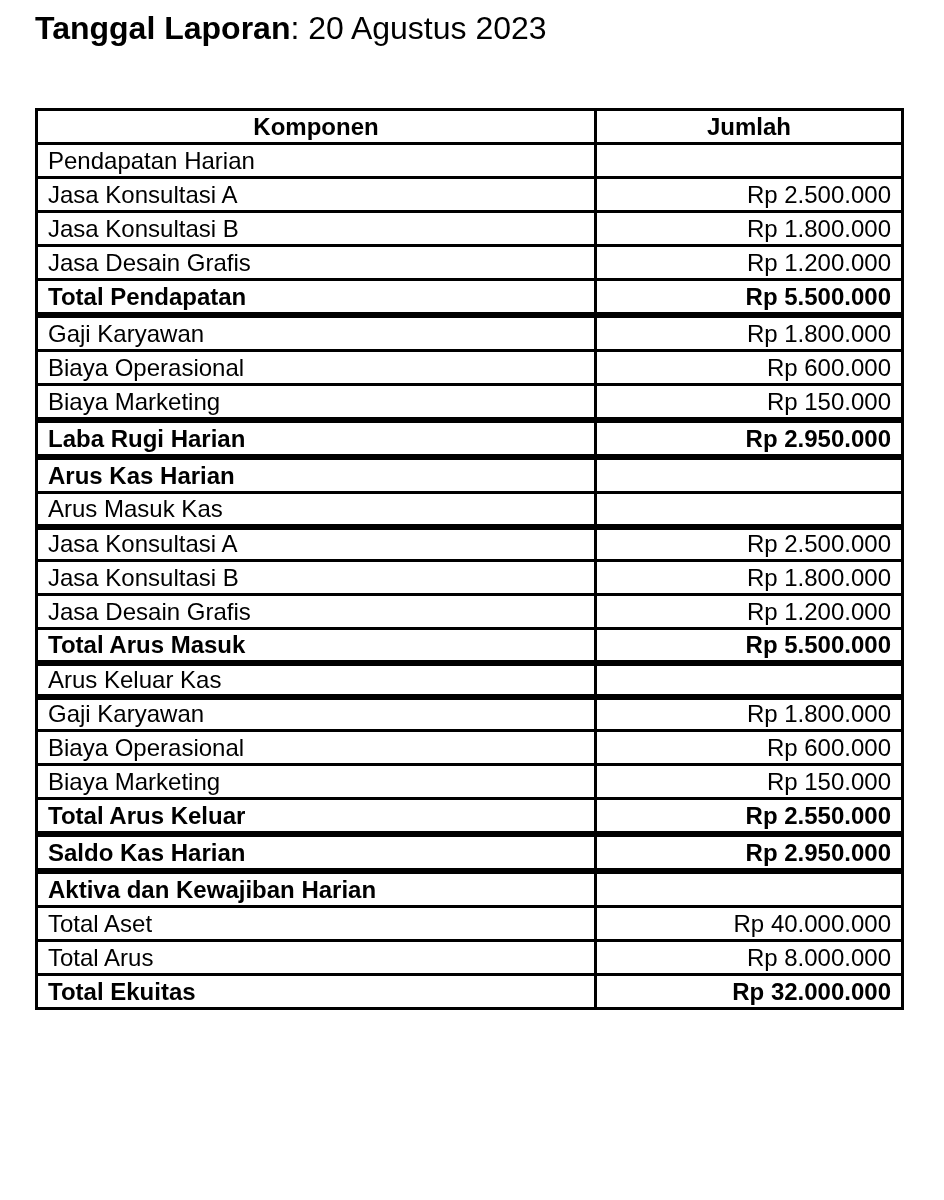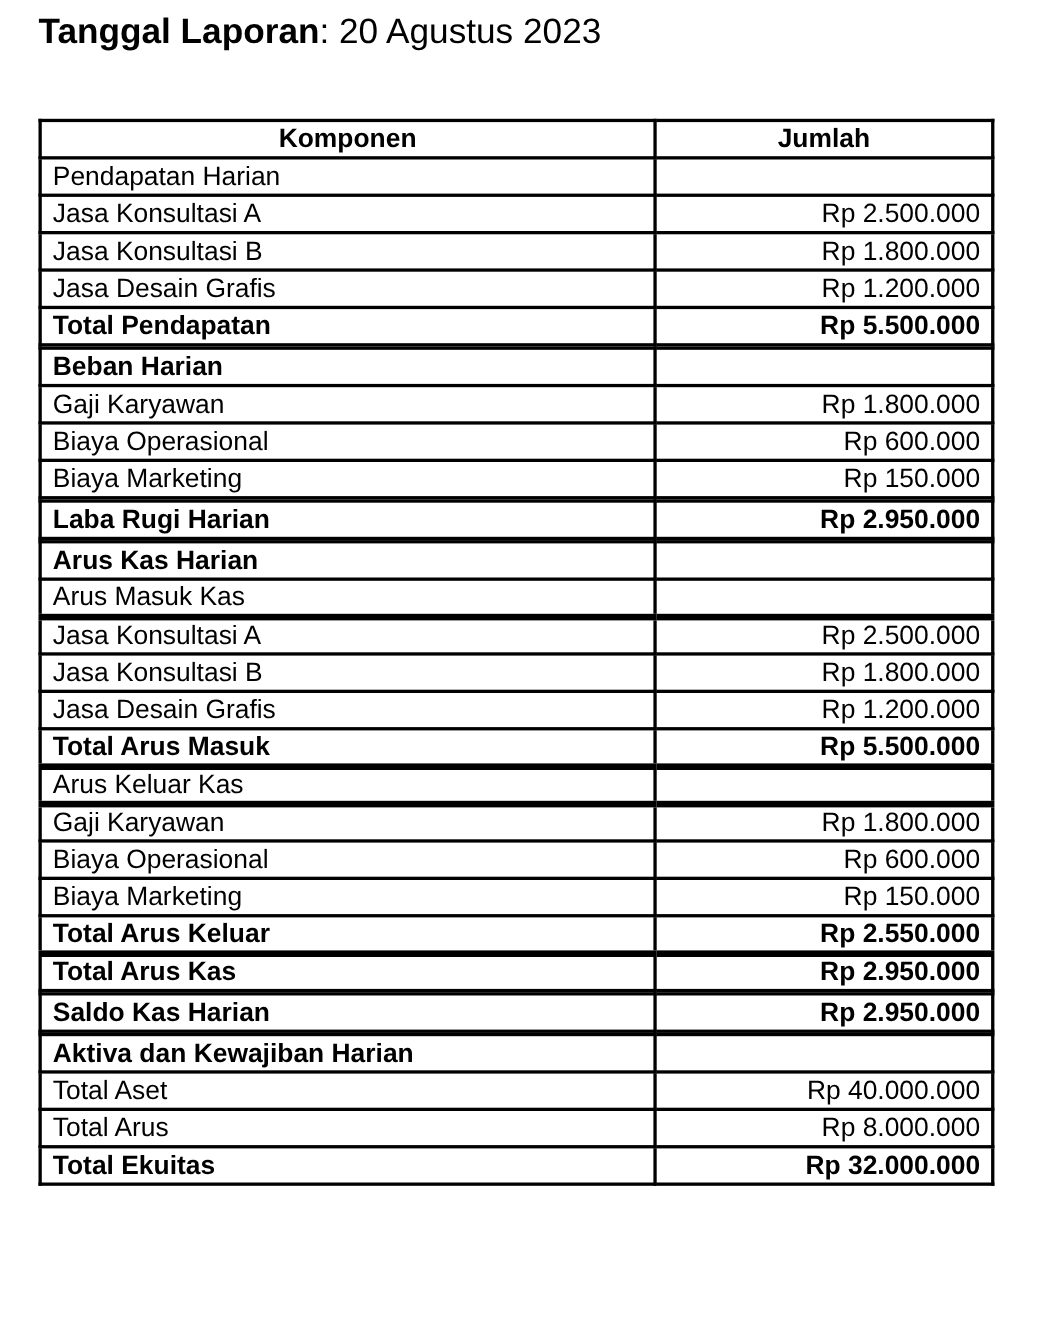--- a/index.html
+++ b/index.html
@@ -86,24 +86,20 @@
   </tr>
         </tbody>
     </table>
 
     <table>
       <colgroup>
           <col class="c1">
           <col class="c2">
         </colgroup>
       <tbody>
-          <tr class="bold">
-    <td class="cell-label">Beban Harian</td>
-    <td class="cell-value"></td>
-  </tr>
           <tr>
     <td class="cell-label">Gaji Karyawan</td>
     <td class="cell-value">Rp 1.800.000</td>
   </tr>
           <tr>
     <td class="cell-label">Biaya Operasional</td>
     <td class="cell-value">Rp 600.000</td>
   </tr>
           <tr>
     <td class="cell-label">Biaya Marketing</td>
@@ -168,24 +164,20 @@
     <td class="cell-value">Rp 600.000</td>
   </tr>
           <tr>
     <td class="cell-label">Biaya Marketing</td>
     <td class="cell-value">Rp 150.000</td>
   </tr>
           <tr class="bold">
     <td class="cell-label">Total Arus Keluar</td>
     <td class="cell-value">Rp 2.550.000</td>
   </tr>
-          <tr class="bold thick-top">
-    <td class="cell-label">Total Arus Kas</td>
-    <td class="cell-value">Rp 2.950.000</td>
-  </tr>
         </tbody>
     </table>
 
     <table>
       <colgroup>
           <col class="c1">
           <col class="c2">
         </colgroup>
       <tbody>
           <tr class="bold">

